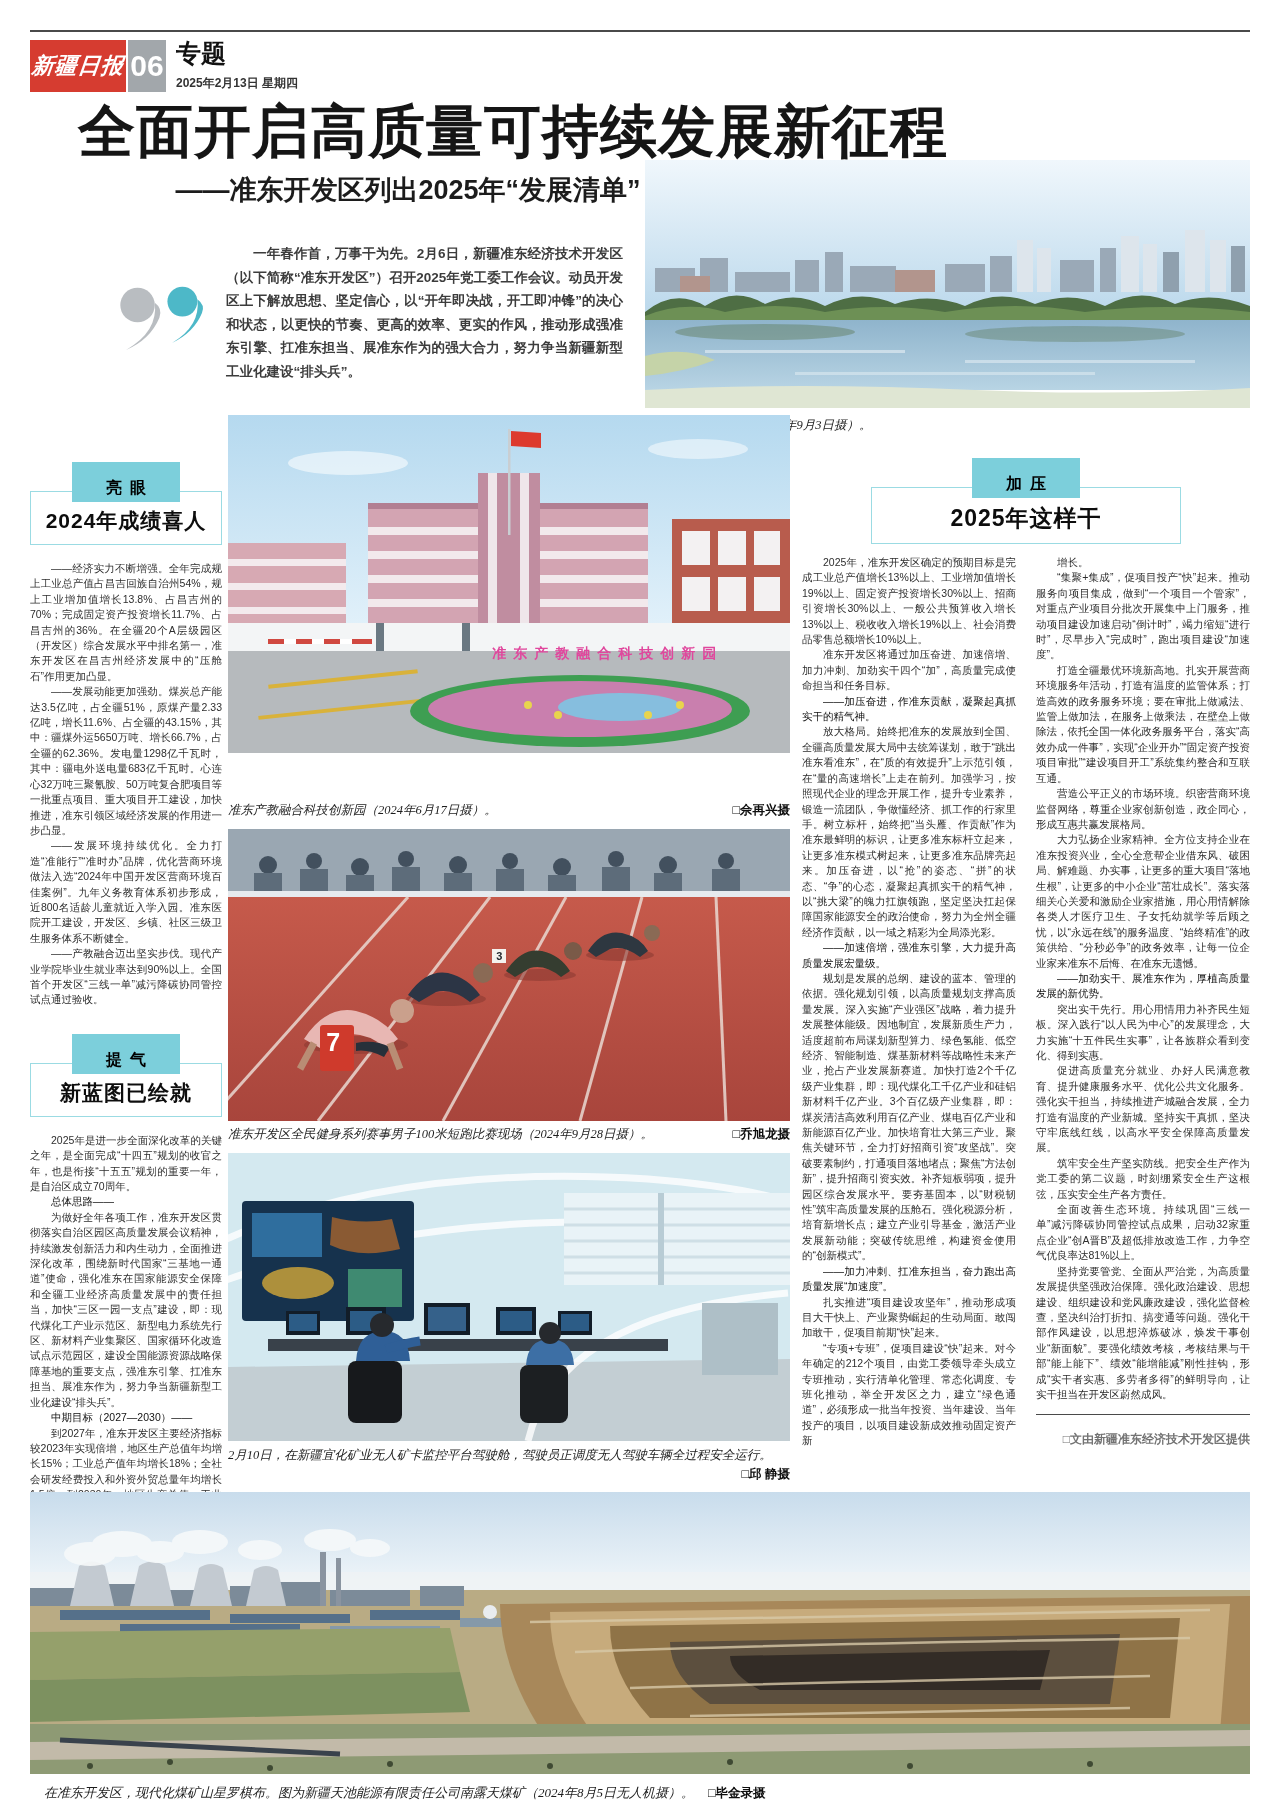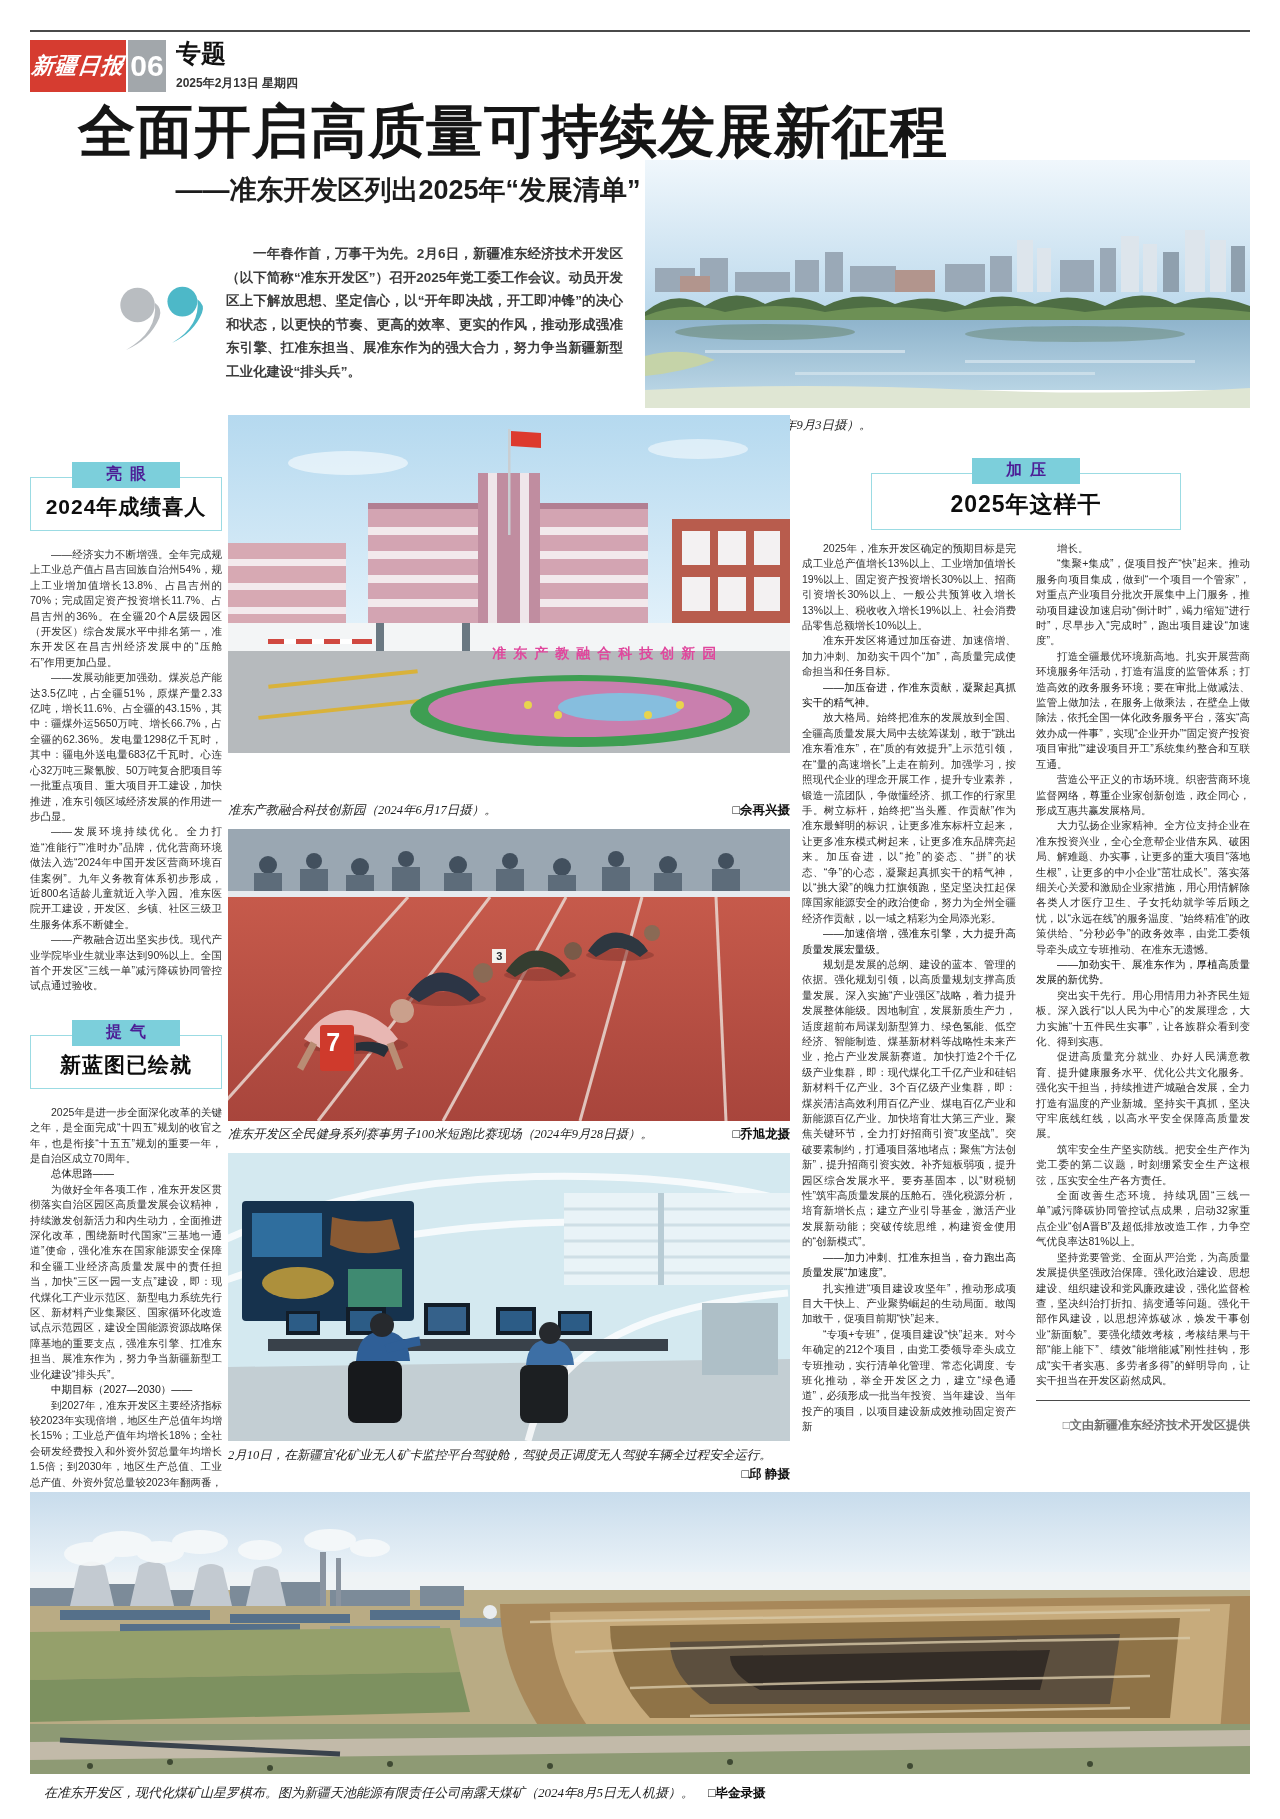--- a/index.html
+++ b/index.html
@@ -27,22 +27,22 @@
          font-weight:700;color:#3c3c3c;text-align:justify;}
   .quote .qmark{float:left;width:92px;height:104px;margin:26px 16px 0 0;}
   .quote p{margin:0;text-indent:2em;}
   
   .cap-row{display:flex;justify-content:space-between;align-items:baseline;margin-top:5px;}
   .cap-row.right{justify-content:flex-end;gap:26px;flex-direction:column;}
   .cap-text{font-family:"Liberation Serif",serif;font-style:italic;font-size:12.5px;color:#1d1d1d;}
   .cap-credit{font-size:12.5px;font-weight:700;color:#0e0e0e;white-space:nowrap;margin-left:14px;font-style:normal;}
   
   .sec{text-align:center;position:relative;}
-  .sec-tab{display:inline-block;background:#7ccfdb;color:#4c1d95;font-size:16px;font-weight:700;
-           letter-spacing:8px;padding:2px 26px 3px 34px;position:relative;z-index:2;font-family:Liberation Serif, serif;}
+  .sec-tab{display:inline-block;background:#7ccfdb;color:#000000;font-size:16px;font-weight:700;
+           letter-spacing:8px;padding:16px 26px 3px 34px;position:relative;z-index:2;font-family:Liberation Serif, serif;}
   .sec-box{border:1px solid #9bdbe3;background:transparent;margin-top:-11px;padding:15px 4px 9px;
            font-size:21px;font-weight:800;color:#0d0d0d;letter-spacing:1px;position:relative;z-index:1;}
   .sec-box.wide{width:300px;margin:-11px auto 0;font-size:23px;}
   
   .body-text{font-size:10.5px;line-height:15.4px;text-align:justify;color:#2e2e2e;}
   .body-text p{margin:0;text-indent:2em;}
   .body-text p.bold{font-weight:400;color:#111;}
   
   .left-col{position:absolute;left:30px;top:462px;width:192px;}
   .left-col .body-text{margin-top:16px;}
@@ -400,21 +400,21 @@
           <p class="bold">——加力冲刺、扛准东担当，奋力跑出高质量发展“加速度”。</p>
           <p class="">扎实推进“项目建设攻坚年”，推动形成项目大干快上、产业聚势崛起的生动局面。敢闯加敢干，促项目前期“快”起来。</p>
           <p class="">“专项+专班”，促项目建设“快”起来。对今年确定的212个项目，由党工委领导牵头成立专班推动，实行清单化管理、常态化调度、专班化推动，举全开发区之力，建立“绿色通道”，必须形成一批当年投资、当年建设、当年投产的项目，以项目建设新成效推动固定资产新</p>
         </div>
       <div class="col body-text">
         <div>
             <p class="">增长。</p>
             <p class="">“集聚+集成”，促项目投产“快”起来。推动服务向项目集成，做到“一个项目一个管家”，对重点产业项目分批次开展集中上门服务，推动项目建设加速启动“倒计时”，竭力缩短“进行时”，尽早步入“完成时”，跑出项目建设“加速度”。</p>
             <p class="">打造全疆最优环境新高地。扎实开展营商环境服务年活动，打造有温度的监管体系；打造高效的政务服务环境；要在审批上做减法、监管上做加法，在服务上做乘法，在壁垒上做除法，依托全国一体化政务服务平台，落实“高效办成一件事”，实现“企业开办”“固定资产投资项目审批”“建设项目开工”系统集约整合和互联互通。</p>
             <p class="">营造公平正义的市场环境。织密营商环境监督网络，尊重企业家创新创造，政企同心，形成互惠共赢发展格局。</p>
-            <p class="">大力弘扬企业家精神。全方位支持企业在准东投资兴业，全心全意帮企业借东风、破困局、解难题、办实事，让更多的重大项目“落地生根”，让更多的中小企业“茁壮成长”。落实落细关心关爱和激励企业家措施，用心用情解除各类人才医疗卫生、子女托幼就学等后顾之忧，以“永远在线”的服务温度、“始终精准”的政策供给、“分秒必争”的政务效率，由党工委领导牵头成立专班推动、在准东无遗憾。</p>
+            <p class="">大力弘扬企业家精神。全方位支持企业在准东投资兴业，全心全意帮企业借东风、破困局、解难题、办实事，让更多的重大项目“落地生根”，让更多的中小企业“茁壮成长”。落实落细关心关爱和激励企业家措施，用心用情解除各类人才医疗卫生、子女托幼就学等后顾之忧，以“永远在线”的服务温度、“始终精准”的政策供给、“分秒必争”的政务效率，让每一位企业家来准东不后悔、在准东无遗憾。</p>
             <p class="bold">——加劲实干、展准东作为，厚植高质量发展的新优势。</p>
             <p class="">突出实干先行。用心用情用力补齐民生短板。深入践行“以人民为中心”的发展理念，大力实施“十五件民生实事”，让各族群众看到变化、得到实惠。</p>
             <p class="">促进高质量充分就业、办好人民满意教育、提升健康服务水平、优化公共文化服务。强化实干担当，持续推进产城融合发展，全力打造有温度的产业新城。坚持实干真抓，坚决守牢底线红线，以高水平安全保障高质量发展。</p>
             <p class="">筑牢安全生产坚实防线。把安全生产作为党工委的第二议题，时刻绷紧安全生产这根弦，压实安全生产各方责任。</p>
             <p class="">全面改善生态环境。持续巩固“三线一单”减污降碳协同管控试点成果，启动32家重点企业“创A晋B”及超低排放改造工作，力争空气优良率达81%以上。</p>
             <p class="">坚持党要管党、全面从严治党，为高质量发展提供坚强政治保障。强化政治建设、思想建设、组织建设和党风廉政建设，强化监督检查，坚决纠治打折扣、搞变通等问题。强化干部作风建设，以思想淬炼破冰，焕发干事创业“新面貌”。要强化绩效考核，考核结果与干部“能上能下”、绩效“能增能减”刚性挂钩，形成“实干者实惠、多劳者多得”的鲜明导向，让实干担当在开发区蔚然成风。</p>
           </div>
         <div class="provider">□文由新疆准东经济技术开发区提供</div>
       </div>
     </div>

